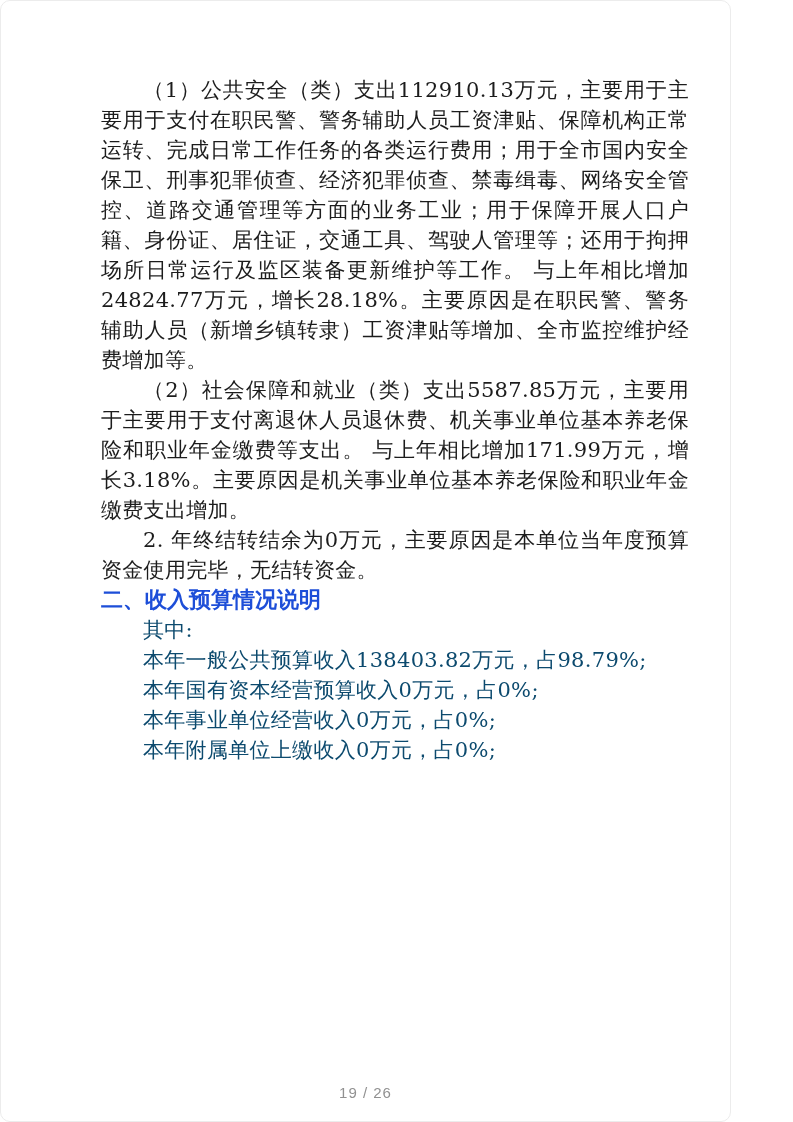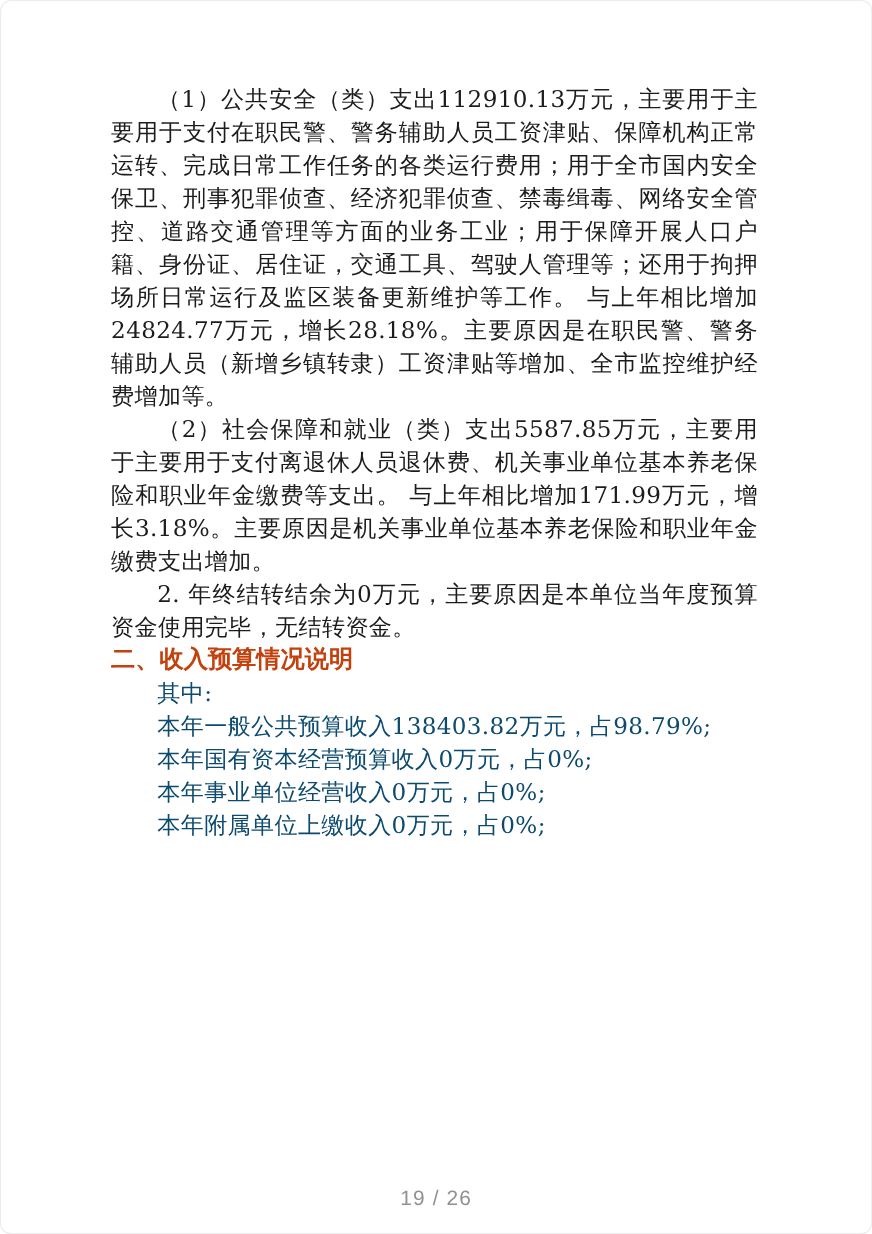--- a/index.html
+++ b/index.html
@@ -2,21 +2,21 @@
 <html lang="zh"><head>
 <meta charset="utf-8">
 <style>
   html, body {
     margin: 0;
     padding: 0;
     background: #ffffff;
   }
   .page {
     position: relative;
-    width: 793px;
+    width: 731px;
     height: 1122px;
     background: #ffffff;
     border: 1px solid #ececec;
     border-radius: 10px;
     box-sizing: border-box;
     overflow: hidden;
     font-family: "DejaVu Serif", serif;
   }
   .content {
     position: absolute;
@@ -32,42 +32,42 @@
     text-align: justify;
     text-indent: 2em;
     font-family: "DejaVu Serif", serif;
     letter-spacing: 0.3px;
   }
   .section-heading {
     margin: 0;
     font-size: 22px;
     line-height: 30px;
     font-weight: bold;
-    color: #c2410c;
+    color: #1d4ed8;
     text-indent: 0;
     text-align: left;
     font-family: "DejaVu Sans", "Liberation Sans", sans-serif;
   }
   .income-item {
     margin: 0;
     font-size: 21px;
     line-height: 30px;
     color: #0c4a6e;
     text-indent: 2em;
     text-align: left;
     font-family: "DejaVu Serif", serif;
     letter-spacing: 0.3px;
   }
   .page-number {
     position: absolute;
     left: 0;
     bottom: 20px;
     width: 100%;
     text-align: center;
-    font-size: 19px;
+    font-size: 15px;
     color: #919191;
     letter-spacing: 1px;
     font-family: "Liberation Sans", "DejaVu Sans", sans-serif;
   }
 </style>
 </head>
 <body>
 
 <div class="page">
   <div class="content">

